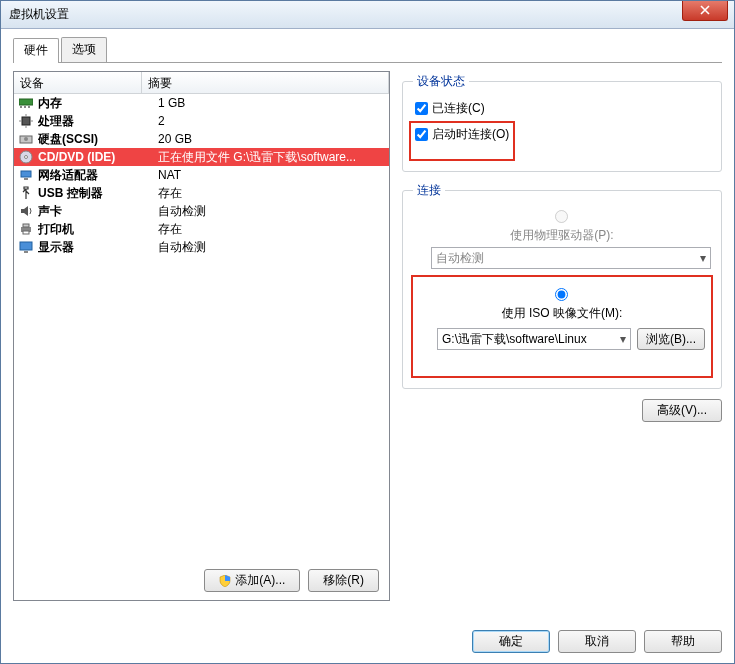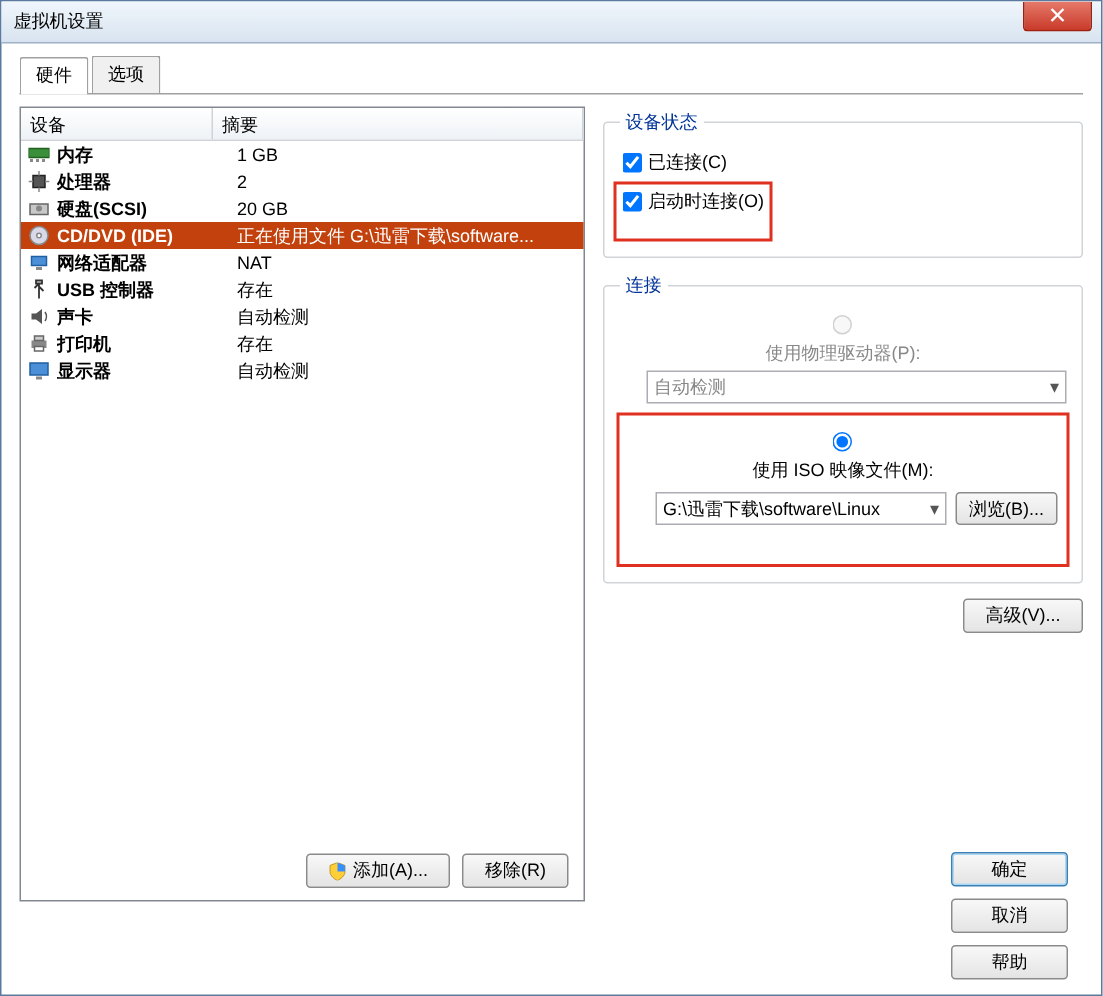--- a/index.html
+++ b/index.html
@@ -18,40 +18,40 @@
 .rightcol { flex: 1; padding-top: 2px; }
 .listframe { border: 1px solid #828790; height: 530px; background: #fff; position: relative; }
 .listhdr { display: flex; background: linear-gradient(#fff, #eef2f6); border-bottom: 1px solid #d0d4d8; height: 22px; }
 .listhdr > div { padding: 3px 6px; border-right: 1px solid #d0d4d8; }
 .col-dev { width: 128px; }
 .col-sum { flex: 1; }
 .row { display: flex; align-items: center; height: 18px; padding: 0 4px; }
 .row .icon { width: 16px; height: 16px; margin-right: 4px; display: inline-flex; align-items: center; justify-content: center; }
 .row .dev { width: 120px; white-space: nowrap; overflow: hidden; text-overflow: ellipsis; font-weight: bold; }
 .row .sum { flex: 1; white-space: nowrap; overflow: hidden; text-overflow: ellipsis; }
-.row.selected { background: #c2410c; color: #fff; }
+.row.selected { background: #ef4444; color: #fff; }
 .btnrow { position: absolute; bottom: 8px; right: 10px; display: flex; gap: 8px; }
 .btn { height: 23px; padding: 0 14px; background: linear-gradient(#f8f8f8, #e4e4e4); border: 1px solid #8a8a8a; border-radius: 3px; cursor: pointer; display: inline-flex; align-items: center; gap: 4px; }
 .btn.default { border: 1px solid #3c7fb1; box-shadow: 0 0 0 1px #a8d8f8 inset; }
 .shield { width: 12px; height: 12px; }
 fieldset { border: 1px solid #d0d4d8; border-radius: 3px; margin: 0 0 10px 0; padding: 8px 10px 10px 10px; }
 legend { padding: 0 4px; color: #003399; }
 .chkline { display: flex; align-items: center; gap: 4px; margin: 2px 0 4px 2px; }
 .chkline input { margin: 0; }
 .redbox { border: 2px solid #e03020; padding: 3px 2px 16px 2px; margin-left: -4px; display: inline-block; }
 .radline { display: flex; align-items: center; gap: 4px; margin: 3px 0; flex-direction: column; }
 .radline input { margin: 0 2px 0 0; }
 .disabled { color: #888; }
 .combo { height: 22px; border: 1px solid #abadb3; background: #fff; width: 100%; display: flex; align-items: center; padding: 0 4px; justify-content: space-between; cursor: pointer; }
 .combo .arrow { color: #555; }
 .iso-row { display: flex; gap: 6px; margin: 6px 0 16px 18px; align-items: center; }
 .iso-row .combo { flex: 1; }
 .iso-row .btn { height: 22px; padding: 0 8px; }
 .adv-row { display: flex; justify-content: flex-end; margin-top: 6px; }
-.footer { position: absolute; bottom: 10px; right: 22px; display: flex; gap: 8px; flex-direction: column; }
+.footer { position: absolute; bottom: 10px; right: 12px; display: flex; gap: 8px; }
 .footer .btn { width: 78px; justify-content: center; }
 .redbox2 { border: 2px solid #e03020; padding: 8px 6px 10px 6px; margin: 2px -2px 0 -2px; }
 </style>
 </head>
 <body>
 
 <div class="window">
   <div class="titlebar">
     <span class="title">虚拟机设置</span>
     <div class="closebtn">

